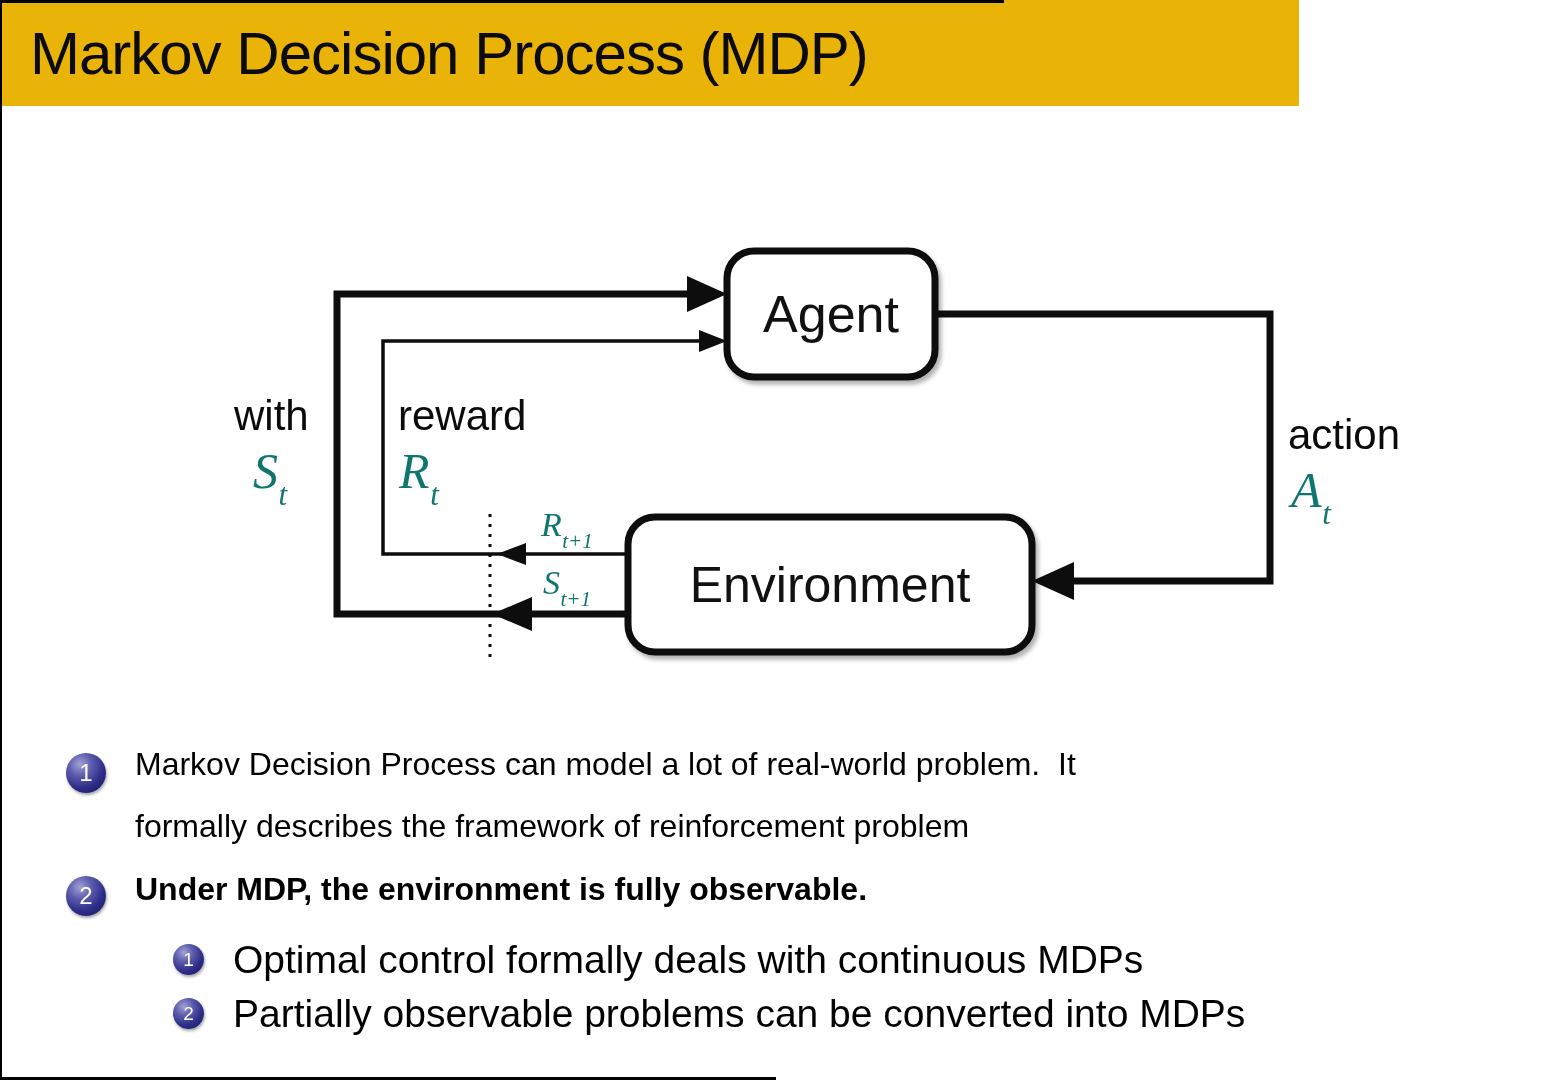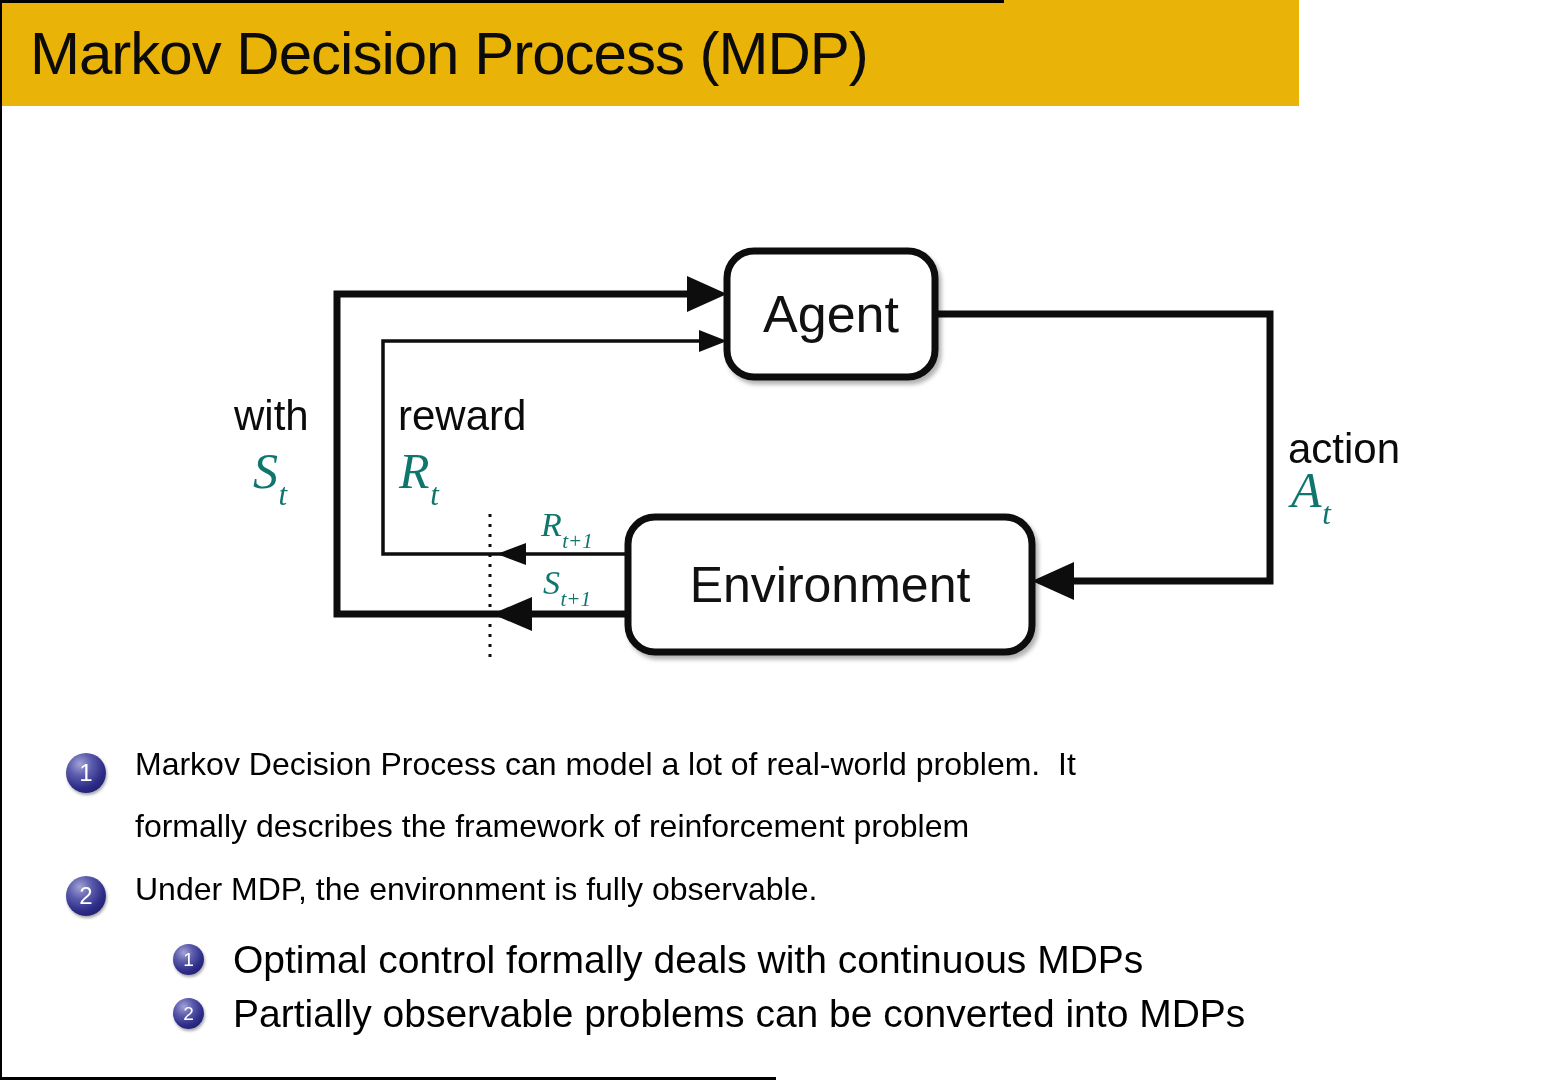--- a/index.html
+++ b/index.html
@@ -74,31 +74,31 @@
 
     <div class="lbl" style="left:234px;top:386px;">with</div>
     <div class="mth mth-lg" style="left:253px;top:437px;"><span>S</span><sub>t</sub></div>
 
     <div class="lbl" style="left:398px;top:386px;">reward</div>
     <div class="mth mth-lg" style="left:399px;top:437px;"><span>R</span><sub>t</sub></div>
 
     <div class="mth mth-md" style="left:541px;top:499px;"><span>R</span><sub>t+1</sub></div>
     <div class="mth mth-md" style="left:543px;top:557px;"><span>S</span><sub>t+1</sub></div>
 
-    <div class="lbl" style="left:1288px;top:419px;">action</div>
+    <div class="lbl" style="left:1288px;top:405px;">action</div>
     <div class="mth mth-lg" style="left:1291px;top:456px;"><span>A</span><sub>t</sub></div>
   </div>
 
   <div>
     <div class="ball ball-lg" style="left:66px;top:753px;">1</div>
     <div class="btext" style="left:135px;top:748px;">Markov Decision Process can model a lot of real-world problem.  It</div>
     <div class="btext" style="left:135px;top:810px;">formally describes the framework of reinforcement problem</div>
 
     <div class="ball ball-lg" style="left:66px;top:876px;">2</div>
-    <div class="btext" style="left:135px;top:873px;">Under MDP, the environment is fully observable.</div>
+    <div class="btext" style="left:135px;top:873px;font-weight:bold;">Under MDP, the environment is fully observable.</div>
 
     <div class="ball ball-sm" style="left:173px;top:944px;">1</div>
     <div class="btext btext-sm" style="left:233px;top:940px;">Optimal control formally deals with continuous MDPs</div>
 
     <div class="ball ball-sm" style="left:173px;top:998px;">2</div>
     <div class="btext btext-sm" style="left:233px;top:994px;">Partially observable problems can be converted into MDPs</div>
   </div>
 
   <div class="edge edge-top"></div>
   <div class="edge edge-left"></div>

